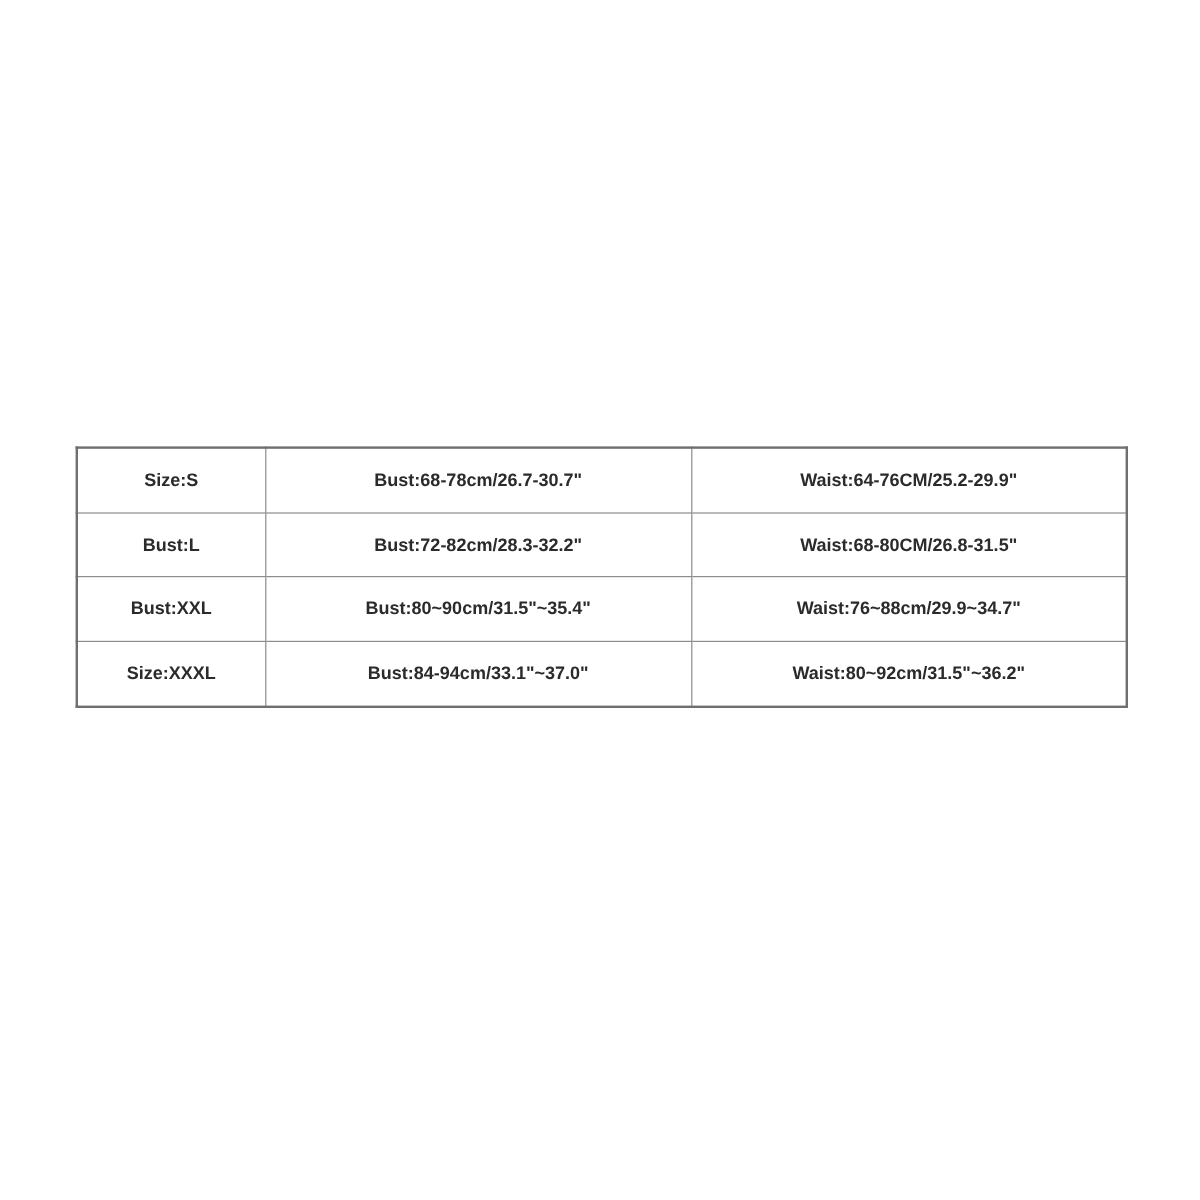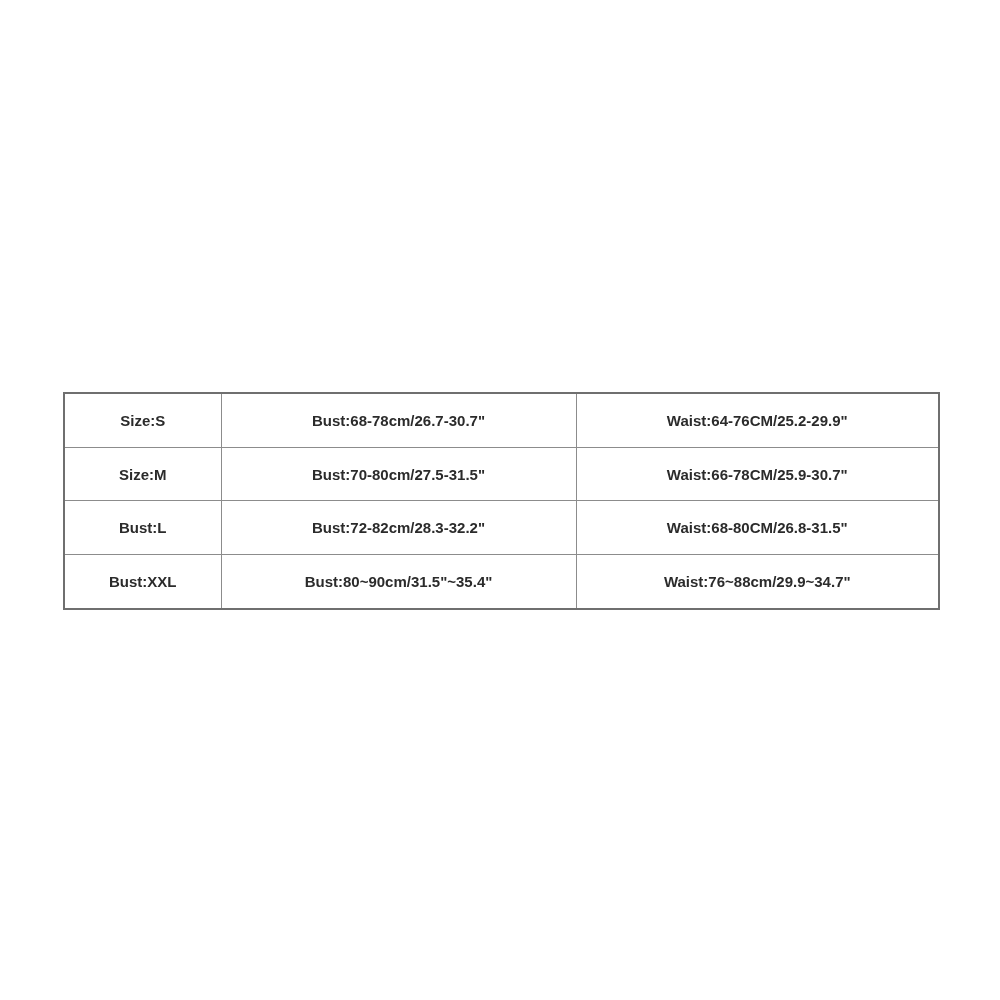--- a/index.html
+++ b/index.html
@@ -10,21 +10,21 @@
   body {
     width: 1000px;
     height: 1000px;
     position: relative;
     font-family: "Liberation Sans", "DejaVu Sans", sans-serif;
     overflow: hidden;
   }
   .chart-wrap {
     position: absolute;
     left: 63px;
-    top: 392px;
+    top: 372px;
     width: 875px;
     height: 218px;
   }
   table.size-chart {
     width: 100%;
     height: 100%;
     border-collapse: collapse;
     table-layout: fixed;
     background: #ffffff;
     border: 2px solid #6f6f6f;
@@ -54,29 +54,29 @@
       <col class="col-bust">
       <col class="col-waist">
     </colgroup>
     <tbody>
         <tr>
           <td>Size:S</td>
           <td>Bust:68-78cm/26.7-30.7"</td>
           <td>Waist:64-76CM/25.2-29.9"</td>
         </tr>
         <tr>
-          <td>Size:M</td>
-          <td>Bust:70-80cm/27.5-31.5"</td>
-          <td>Waist:66-78CM/25.9-30.7"</td>
-        </tr>
-        <tr>
           <td>Bust:L</td>
           <td>Bust:72-82cm/28.3-32.2"</td>
           <td>Waist:68-80CM/26.8-31.5"</td>
         </tr>
         <tr>
           <td>Bust:XXL</td>
           <td>Bust:80~90cm/31.5"~35.4"</td>
           <td>Waist:76~88cm/29.9~34.7"</td>
         </tr>
+        <tr>
+          <td>Size:XXXL</td>
+          <td>Bust:84-94cm/33.1"~37.0"</td>
+          <td>Waist:80~92cm/31.5"~36.2"</td>
+        </tr>
       </tbody>
   </table>
 </div>
 
 </body></html>

